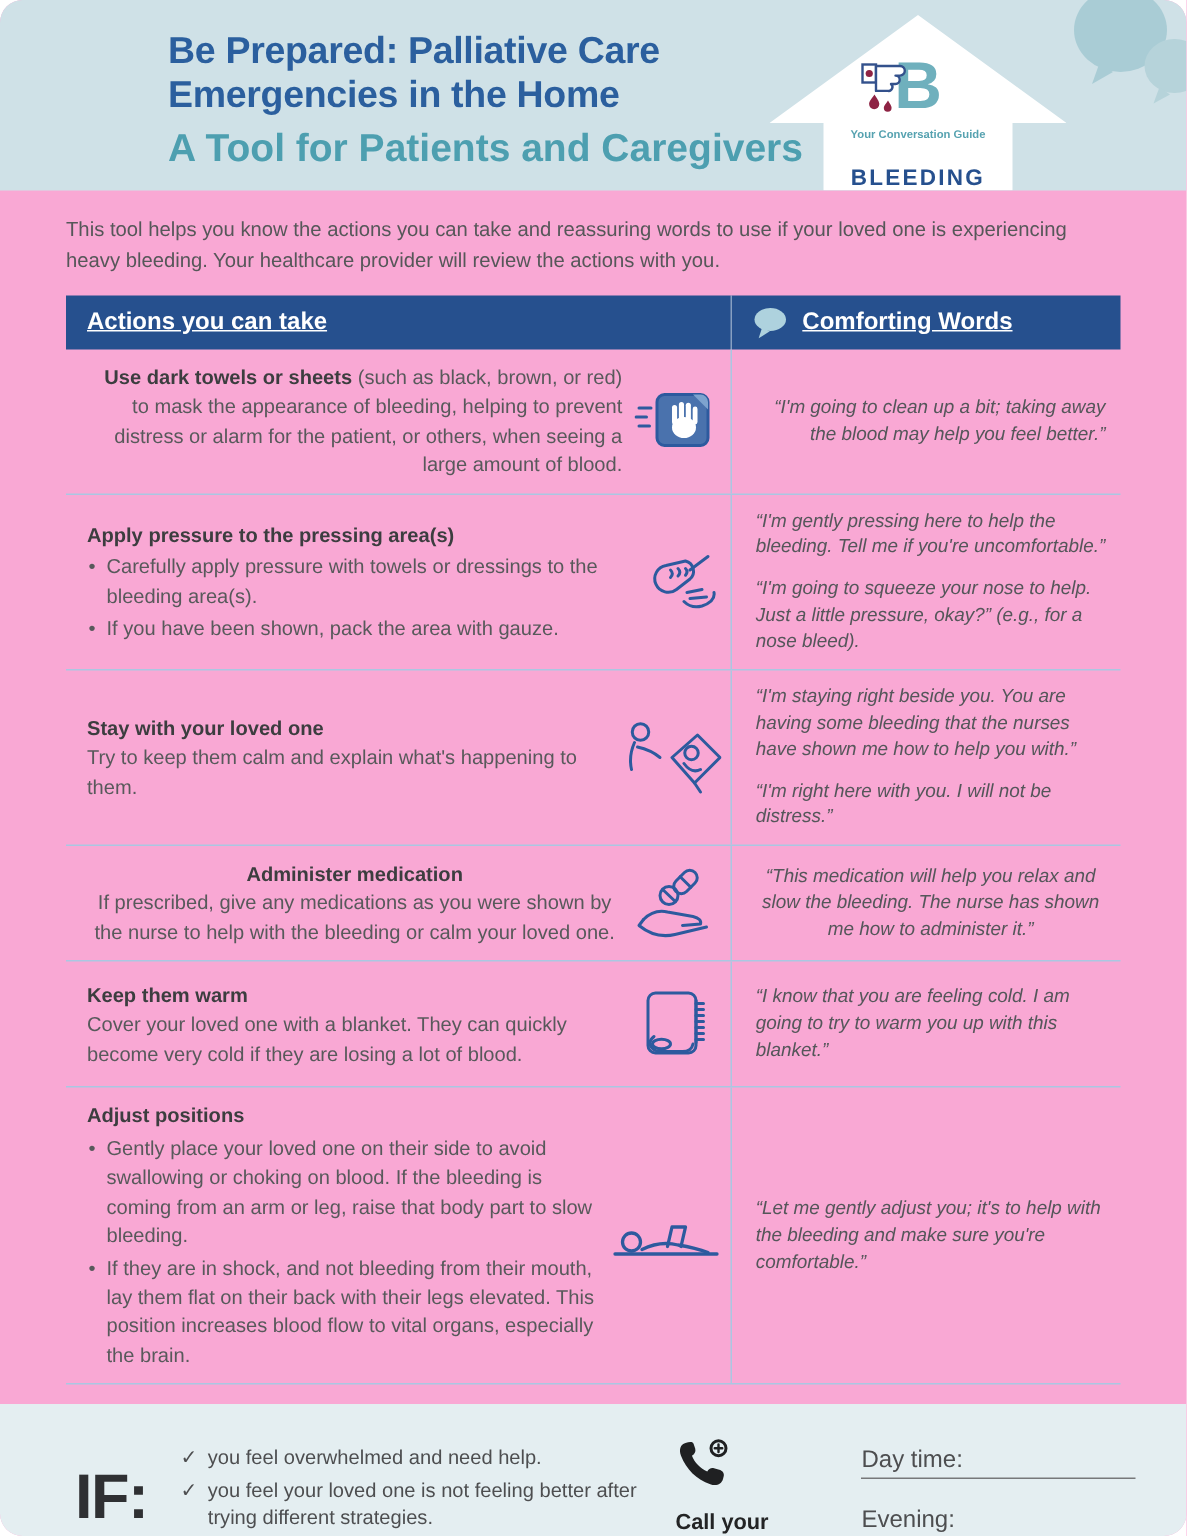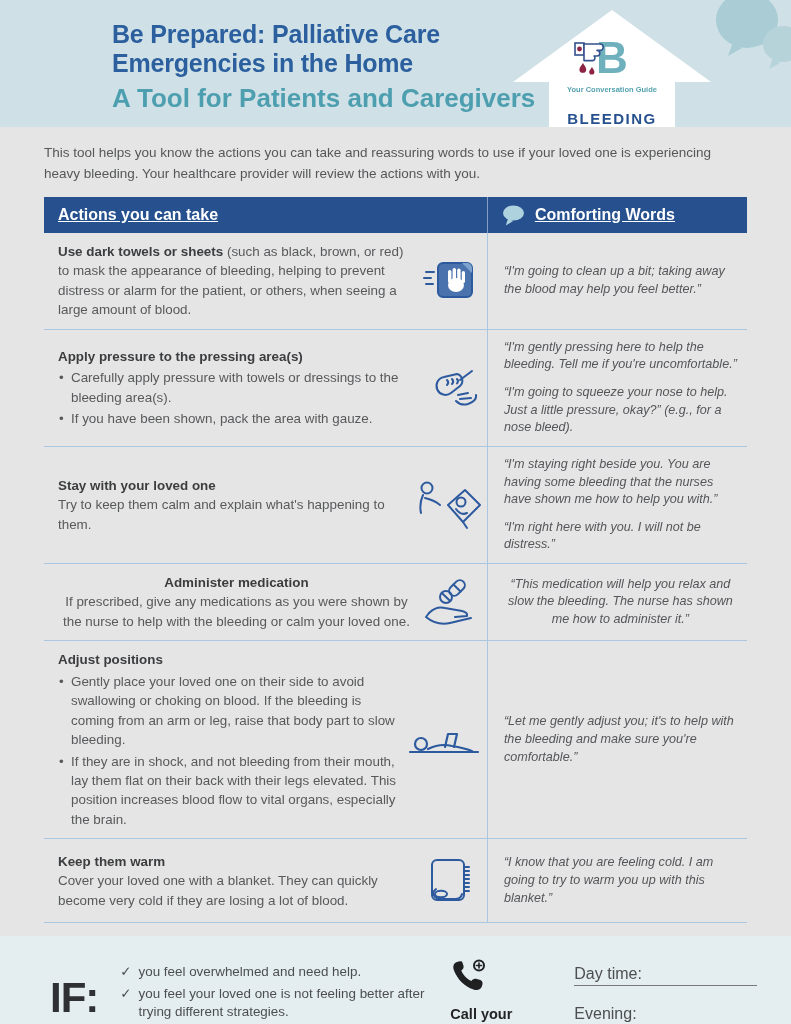--- a/index.html
+++ b/index.html
@@ -1,17 +1,17 @@
 <!DOCTYPE html>
 <html><head>
 <meta charset="utf-8">
 <style>
   * { box-sizing: border-box; margin: 0; padding: 0; }
   body { width: 791px; background: #fff; font-family: "Liberation Sans", sans-serif; }
-  .page { position: relative; width: 791px; height: 1024px; background: #e5e5e5; overflow: hidden; }
+  .page { position: relative; width: 791px; height: 1024px; background: #f9a8d4; overflow: hidden; border-radius: 15px; }
 
   
   .header { position: relative; height: 127px; background: #cfe1e7; overflow: hidden; }
   .titles { padding: 20px 0 0 112px; }
   .title-line { font-size: 25px; font-weight: bold; color: #2b5f9e; line-height: 1.16; letter-spacing: -0.2px; }
   .subtitle { font-size: 26px; font-weight: bold; color: #4d9fb0; margin-top: 5px; }
 
   .bubbles { position: absolute; right: -8px; top: -6px; }
   .house { position: absolute; right: 80px; top: 10px; width: 198px; height: 117px; }
   .house-svg { position: absolute; left: 0; top: 0; }
@@ -35,21 +35,21 @@
   .row + .row { border-top: 1px solid #aac7e2; }
   .cell-action { display: flex; align-items: center; padding: 9px 6px 9px 14px; gap: 4px; }
   .action-text { flex: 1; font-size: 13.4px; color: #58595b; line-height: 1.45; }
   .action-title { font-weight: bold; color: #3c3d3f; }
   .bullets { list-style: none; margin-top: 2px; }
   .bullets li { position: relative; padding-left: 13px; margin-top: 2px; }
   .bullets li::before { content: "•"; position: absolute; left: 1px; color: #58595b; }
   .icon-box { flex: 0 0 62px; display: flex; align-items: center; justify-content: center; }
   .cell-comfort { border-left: 1px solid #aac7e2; padding: 9px 10px 9px 16px; display: flex; flex-direction: column; justify-content: center; gap: 10px; }
   .quote { font-size: 12.6px; font-style: italic; color: #55565a; line-height: 1.4; }
-  .r1 { min-height: 85px; } .r2 { min-height: 83px; } .r3 { min-height: 88px; }
+  .r1 { min-height: 85px; text-align: right; } .r2 { min-height: 83px; } .r3 { min-height: 88px; }
   .r4 { min-height: 68px; text-align: center; } .r5 { min-height: 149px; } .r6 { min-height: 84px; }
 
   
   .callout { margin-top: 13px; background: #e4eef1; display: flex; align-items: flex-start; padding: 22px 34px 24px 50px; min-height: 136px; }
   .if-label { font-size: 42px; font-weight: bold; color: #2f3033; letter-spacing: -1px; margin-top: 16px; }
   .conditions { margin-left: 22px; margin-top: 5px; width: 312px; }
   .cond { display: flex; gap: 7px; font-size: 13.4px; color: #4d4e50; line-height: 1.38; margin-bottom: 3px; }
   .check { flex: 0 0 auto; }
   .call-block { margin-left: 18px; width: 104px; }
   .call-text { font-weight: bold; font-size: 14.5px; color: #232425; line-height: 1.32; margin-top: 7px; }
@@ -200,61 +200,61 @@
             <path d="M5 36 q7 -7 16 -5 l17 3 q6 1.5 5 5 l-12 1"></path>
             <path d="M5 36 l-3 4 q11 9 24 6 l21 -5"></path>
           </svg>
         </div>
       </div>
       <div class="cell-comfort">
         <p class="quote">“This medication will help you relax and slow the bleeding. The nurse has shown me how to administer it.”</p>
       </div>
     </div>
 
-    <div class="row r5">
-      <div class="cell-action">
-        <div class="action-text">
-          <p class="action-title">Adjust positions</p>
-          <ul class="bullets">
-            <li>Gently place your loved one on their side to avoid swallowing or choking on blood. If the bleeding is coming from an arm or leg, raise that body part to slow bleeding.</li>
-            <li>If they are in shock, and not bleeding from their mouth, lay them flat on their back with their legs elevated. This position increases blood flow to vital organs, especially the brain.</li>
-          </ul>
-        </div>
-        <div class="icon-box">
-          <svg width="74" height="34" viewBox="0 0 74 34" stroke="#2d5a9e" fill="none" stroke-width="2.2" stroke-linecap="round" stroke-linejoin="round">
-            <path d="M3 29 h68"></path>
-            <circle cx="14" cy="21" r="6"></circle>
-            <path d="M21 26 q12 -6 24 -3 q12 2 20 5"></path>
-            <path d="M38 24 l3 -13 h9 l-3 13"></path>
-          </svg>
-        </div>
-      </div>
-      <div class="cell-comfort">
-        <p class="quote">“Let me gently adjust you; it's to help with the bleeding and make sure you're comfortable.”</p>
-      </div>
-    </div>
-
     <div class="row r6">
       <div class="cell-action">
         <div class="action-text">
           <p class="action-title">Keep them warm</p>
           <p>Cover your loved one with a blanket. They can quickly become very cold if they are losing a lot of blood.</p>
         </div>
         <div class="icon-box">
           <svg width="46" height="50" viewBox="0 0 46 50" stroke="#2d5a9e" fill="none" stroke-width="2" stroke-linecap="round" stroke-linejoin="round">
             <path d="M10 4 h22 a5 5 0 0 1 5 5 v30 a5 5 0 0 1 -5 5 h-22 a5 5 0 0 1 -5 -5 v-30 a5 5 0 0 1 5 -5 z"></path>
             <path d="M37 9 v28"></path>
             <path d="M37 11 h5 M37 15 h5 M37 19 h5 M37 23 h5 M37 27 h5 M37 31 h5 M37 35 h5"></path>
             <path d="M9 33 q-5 4 -1 8 q2 2 6 2 h14 q6 0 7 -5"></path>
             <ellipse cx="14" cy="38" rx="6" ry="3.2"></ellipse>
           </svg>
         </div>
       </div>
       <div class="cell-comfort">
         <p class="quote">“I know that you are feeling cold. I am going to try to warm you up with this blanket.”</p>
+      </div>
+    </div>
+
+    <div class="row r5">
+      <div class="cell-action">
+        <div class="action-text">
+          <p class="action-title">Adjust positions</p>
+          <ul class="bullets">
+            <li>Gently place your loved one on their side to avoid swallowing or choking on blood. If the bleeding is coming from an arm or leg, raise that body part to slow bleeding.</li>
+            <li>If they are in shock, and not bleeding from their mouth, lay them flat on their back with their legs elevated. This position increases blood flow to vital organs, especially the brain.</li>
+          </ul>
+        </div>
+        <div class="icon-box">
+          <svg width="74" height="34" viewBox="0 0 74 34" stroke="#2d5a9e" fill="none" stroke-width="2.2" stroke-linecap="round" stroke-linejoin="round">
+            <path d="M3 29 h68"></path>
+            <circle cx="14" cy="21" r="6"></circle>
+            <path d="M21 26 q12 -6 24 -3 q12 2 20 5"></path>
+            <path d="M38 24 l3 -13 h9 l-3 13"></path>
+          </svg>
+        </div>
+      </div>
+      <div class="cell-comfort">
+        <p class="quote">“Let me gently adjust you; it's to help with the bleeding and make sure you're comfortable.”</p>
       </div>
     </div>
   </div>
 
   <div class="callout">
     <div class="if-label">IF:</div>
     <div class="conditions">
       <div class="cond">
           <span class="check">✓</span>
           <span>you feel overwhelmed and need help.</span>

